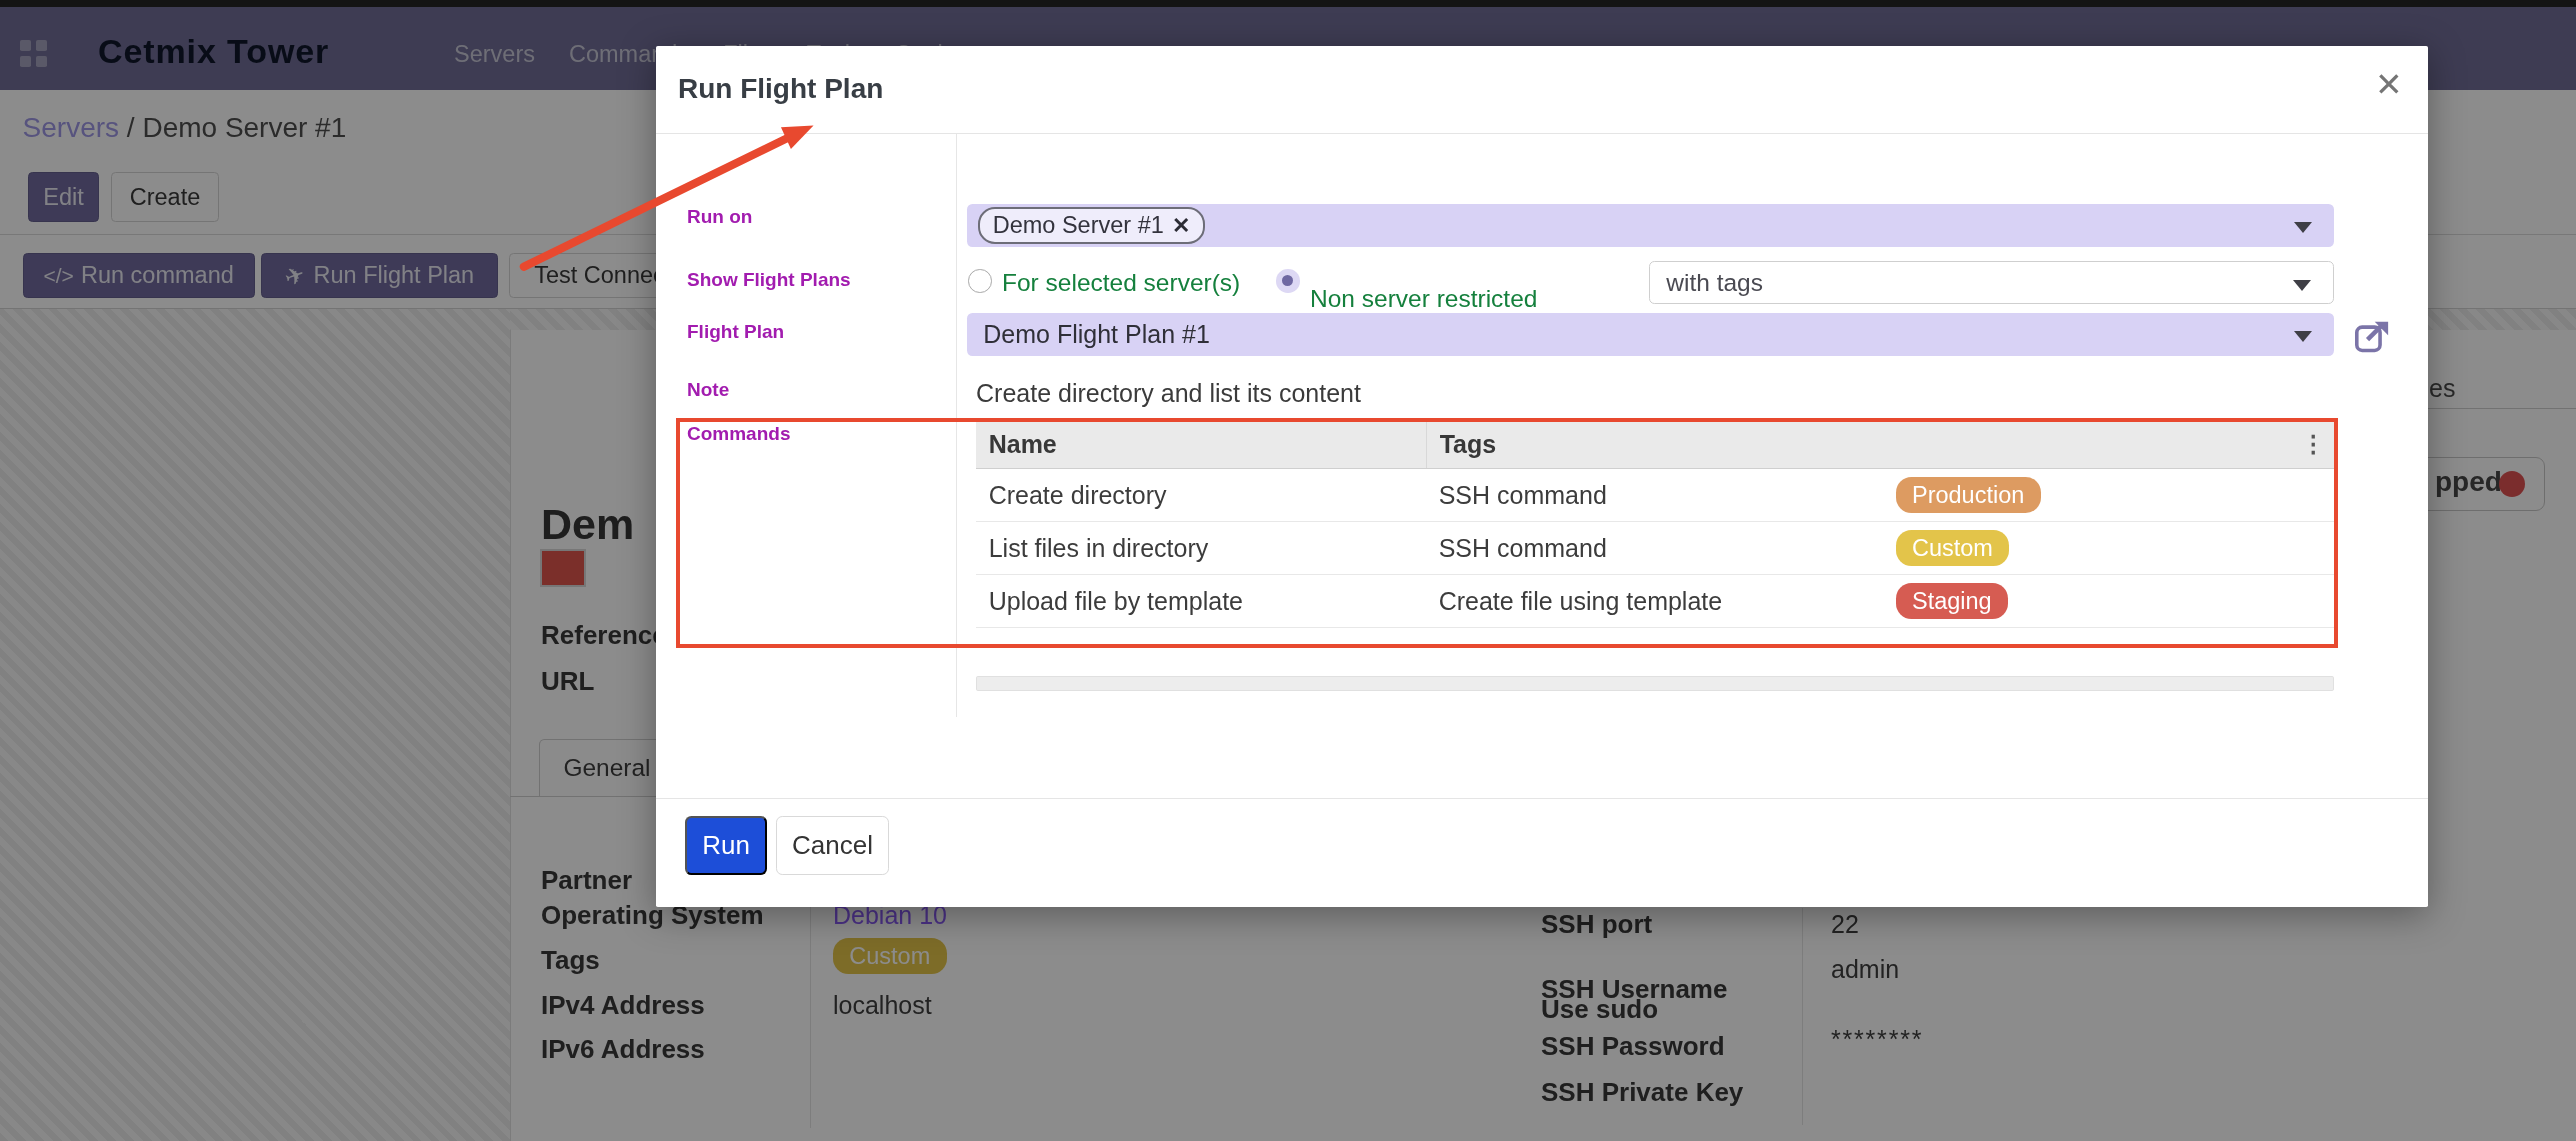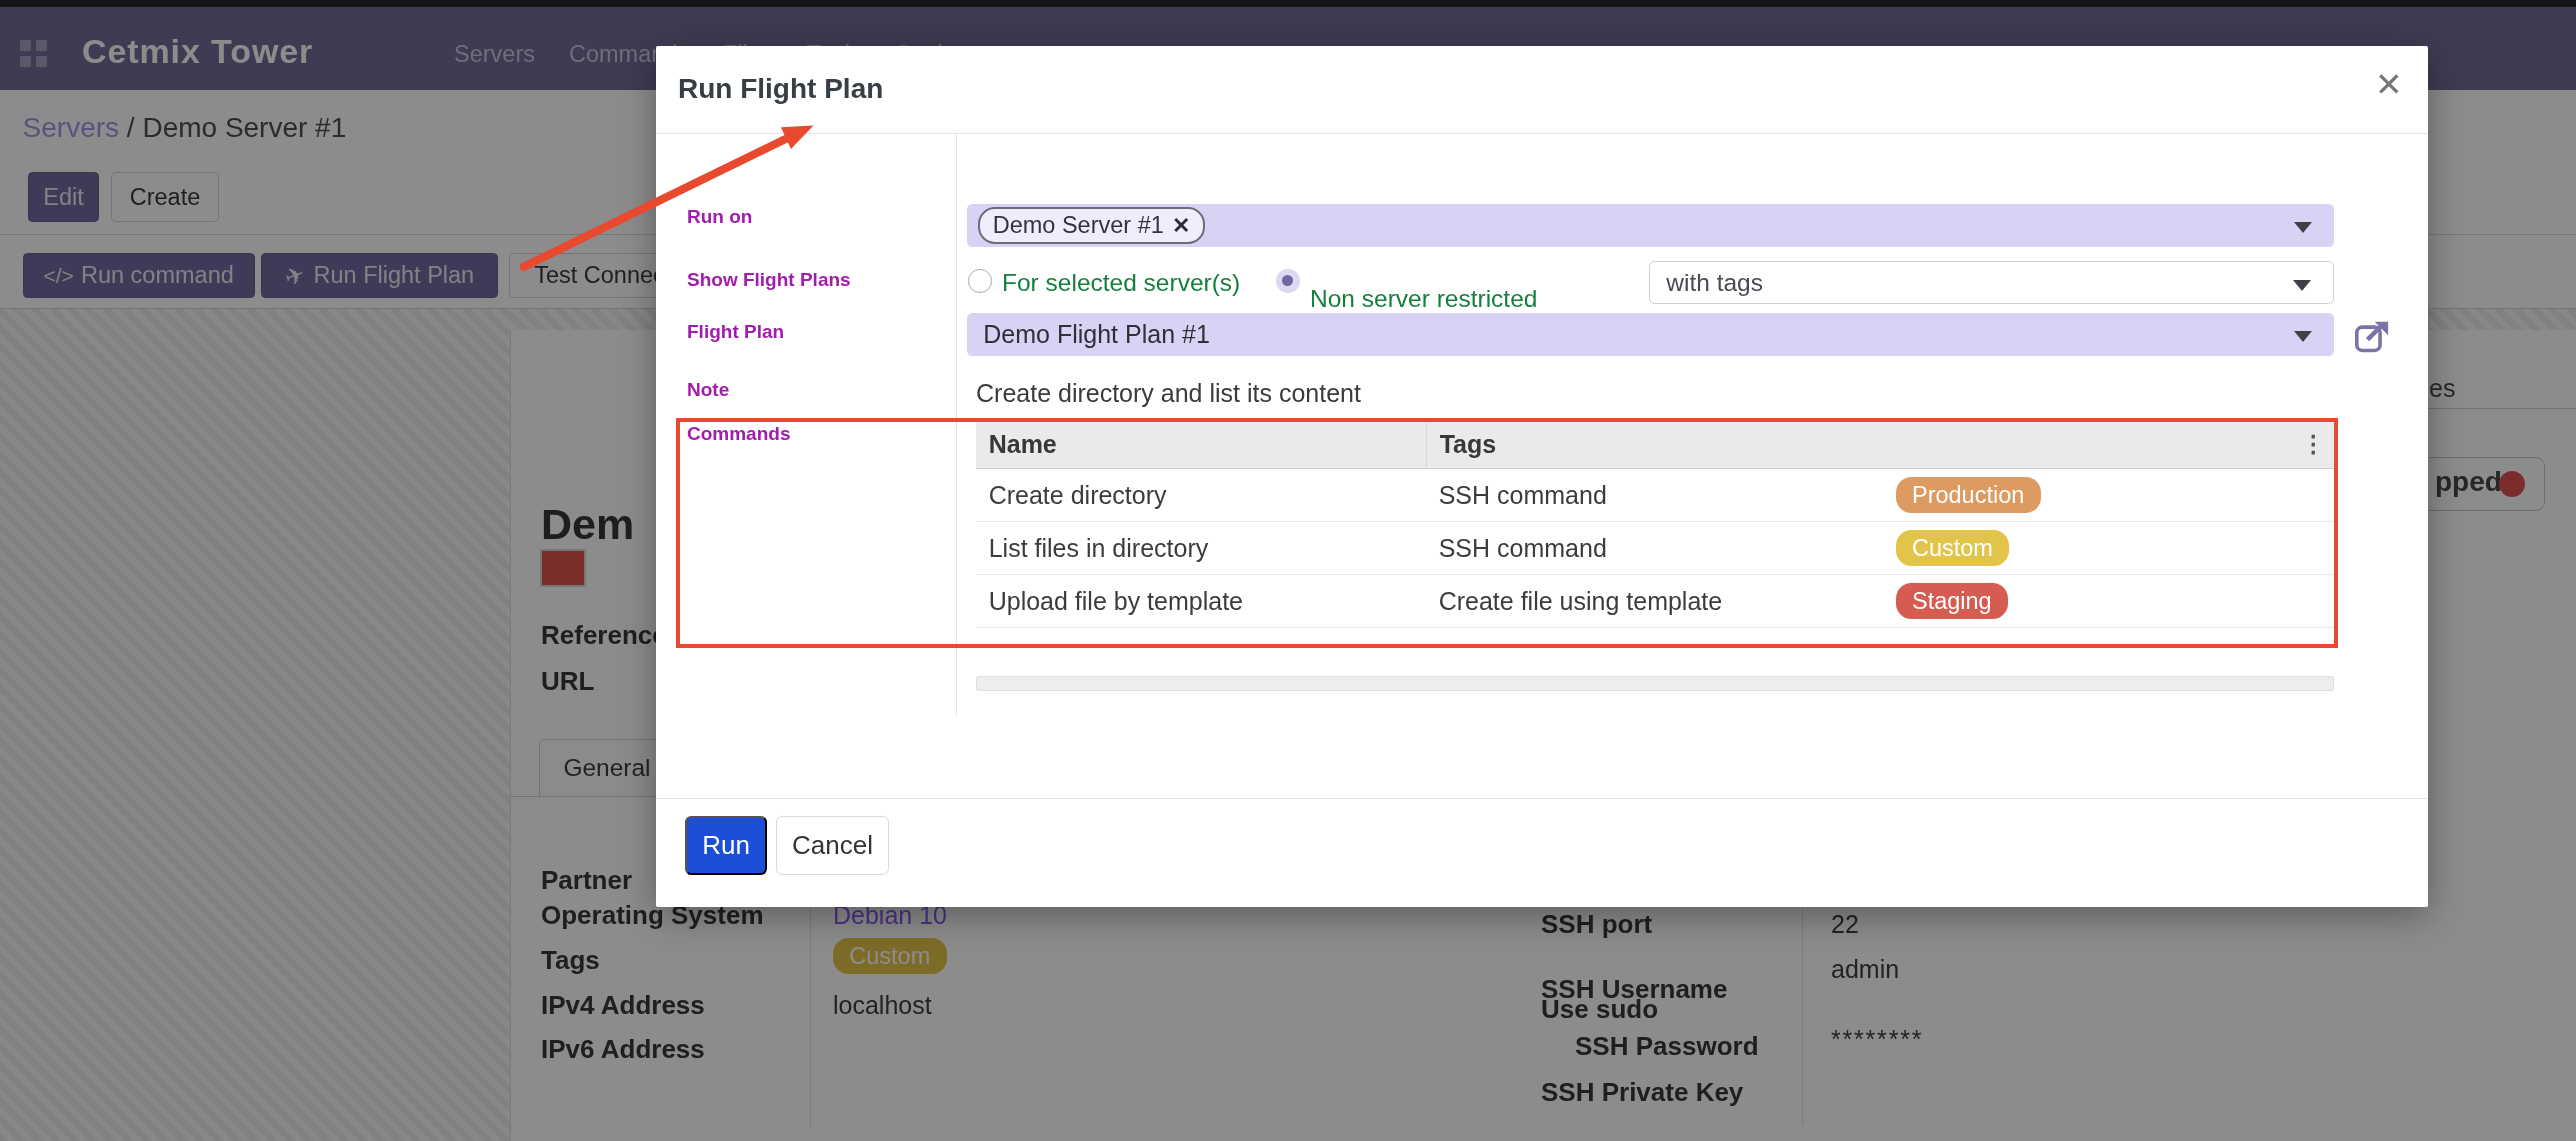--- a/index.html
+++ b/index.html
@@ -5,21 +5,21 @@
   html,body{margin:0;padding:0;background:#fff;}
   .stage{position:relative;width:2576px;height:1141px;overflow:hidden;
          font-family:"Liberation Sans",sans-serif;background:#fff;}
   .abs{position:absolute;}
   
   .topstrip{left:0;top:0;width:2576px;height:7.2px;background:#252525;z-index:1;}
   .appbar{left:0;top:7.2px;width:2576px;height:83px;background:#716d97;z-index:1;}
   .apps-icon{left:20px;top:33px;width:25px;height:25px;display:grid;
              grid-template-columns:11px 11px;grid-template-rows:11px 11px;gap:4.5px;}
   .apps-icon span{background:#a5a2bd;border-radius:1.8px;}
-  .brand{left:82px;top:25px;font-size:34px;font-weight:600;color:#ffffff;letter-spacing:0.9px;}
+  .brand{left:98px;top:25px;font-size:34px;font-weight:600;color:#0f172a;letter-spacing:0.9px;}
   .nav{left:454px;top:34px;display:flex;gap:34px;}
   .nav span{font-size:23.5px;color:#c9c9d8;white-space:nowrap;}
   
   .breadcrumb{left:22.6px;top:112px;font-size:28px;color:#4f4f4f;z-index:1;}
   .breadcrumb .lnk{color:#9e97e6;}
   .btn{box-sizing:border-box;display:flex;align-items:center;justify-content:center;
        font-size:23.5px;border-radius:4.5px;white-space:nowrap;z-index:1;}
   .btn-prim{background:#716b9e;color:#ececf4;border:0.9px solid #645f8e;}
   .btn-def{background:#ffffff;color:#3a3a3a;border:0.9px solid #d6d6d6;}
   .hline{height:0.9px;background:#dadada;z-index:1;}
@@ -152,21 +152,21 @@
   <div class="abs flabel" style="left:541px;top:990px;">IPv4 Address</div>
   <div class="abs fvalue" style="left:833px;top:991px;">localhost</div>
   <div class="abs flabel" style="left:541px;top:1034px;">IPv6 Address</div>
   <div class="abs vsep" style="left:810px;top:859px;height:269px;"></div>
 
   <div class="abs flabel" style="left:1541px;top:909px;">SSH port</div>
   <div class="abs fvalue" style="left:1831px;top:910px;">22</div>
   <div class="abs flabel" style="left:1541px;top:954px;margin-top:20px;">SSH Username</div>
   <div class="abs fvalue" style="left:1831px;top:955px;">admin</div>
   <div class="abs flabel" style="left:1541px;top:994px;">Use sudo</div>
-  <div class="abs flabel" style="left:1575px;top:1031px;">SSH Password</div>
+  <div class="abs flabel" style="left:1541px;top:1031px;">SSH Password</div>
   <div class="abs fvalue" style="left:1831px;top:1025px;letter-spacing:1.8px;">********</div>
   <div class="abs flabel" style="left:1541px;top:1077px;">SSH Private Key</div>
   <div class="abs vsep" style="left:1802px;top:908px;height:217px;"></div>
 
   <div class="abs fvalue" style="left:2429px;top:374px;color:#4c4c4c;">es</div>
   <div class="abs hline" style="left:2427px;top:408px;width:149px;background:#cfcfcf;"></div>
   <div class="abs statusbox"></div>
   <div class="abs" style="left:2435px;top:466px;font-size:28px;font-weight:bold;color:#474747;z-index:1;">pped</div>
   <div class="abs statusdot" style="background-color: rgb(224, 82, 82);"></div>
 

